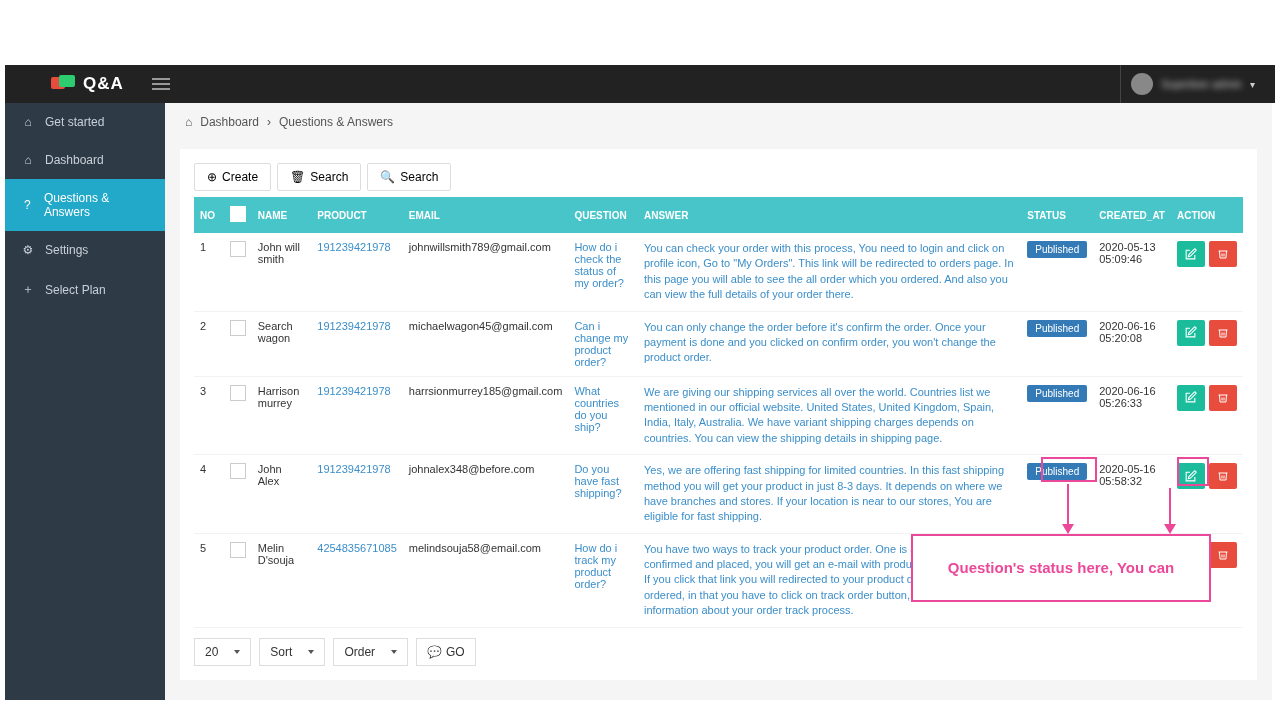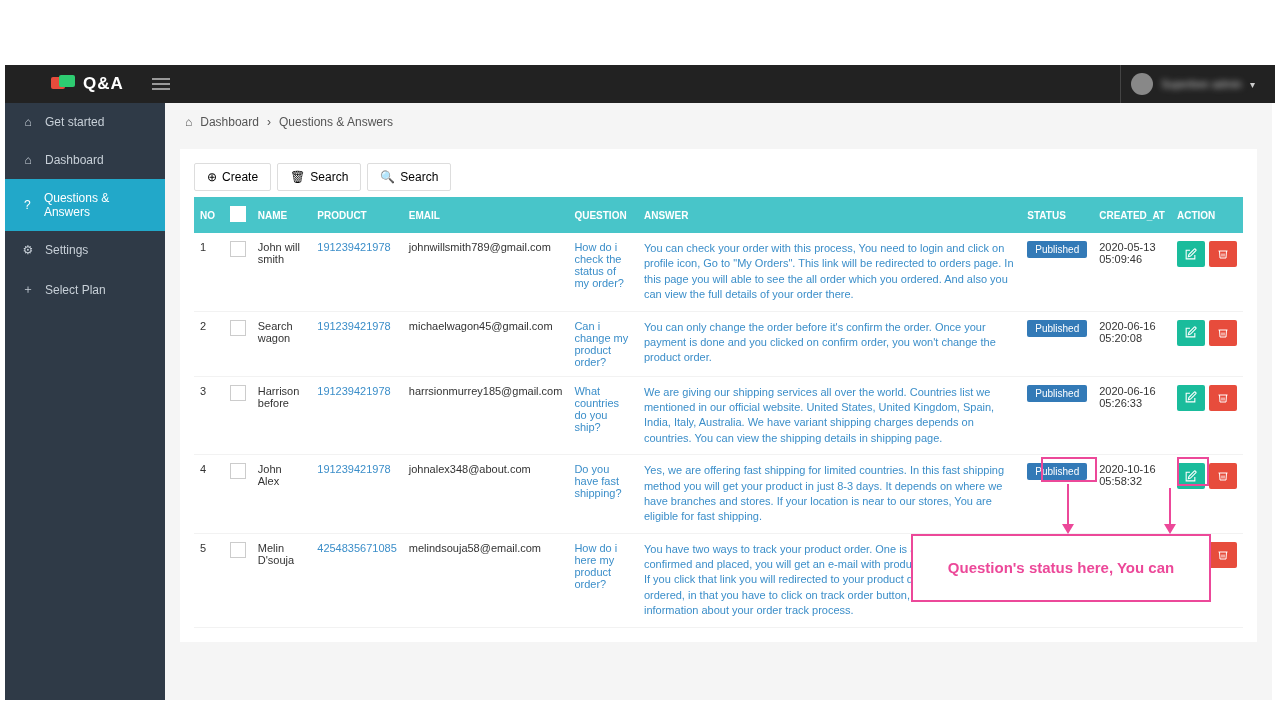--- a/index.html
+++ b/index.html
@@ -187,21 +187,21 @@
                       <path d="M19 6l-1 14H6L5 6"></path>
                       <path d="M10 11v6M14 11v6"></path>
                     </svg>
                   </span>
                 </div>
               </td>
             </tr>
             <tr>
               <td>3</td>
               <td><span class="chk"></span></td>
-              <td>Harrison before</td>
+              <td>Harrison murrey</td>
               <td><span class="link">191239421978</span></td>
               <td>harrsionmurrey185@gmail.com</td>
               <td class="qcol">What countries do you ship?</td>
               <td class="acol">We are giving our shipping services all over the world. Countries list we mentioned in our official website. United States, United Kingdom, Spain, India, Italy, Australia. We have variant shipping charges depends on countries. You can view the shipping details in shipping page.</td>
               <td><span class="badge pub">Published</span></td>
               <td>2020-06-16 05:26:33</td>
               <td>
                 <div class="actions">
                   <span class="ibtn edit">
                     <svg width="13" height="13" viewBox="0 0 24 24" fill="none" stroke="#fff" stroke-width="2">
@@ -217,25 +217,25 @@
                     </svg>
                   </span>
                 </div>
               </td>
             </tr>
             <tr>
               <td>4</td>
               <td><span class="chk"></span></td>
               <td>John Alex</td>
               <td><span class="link">191239421978</span></td>
-              <td>johnalex348@about.com</td>
+              <td>johnalex348@before.com</td>
               <td class="qcol">Do you have fast shipping?</td>
               <td class="acol">Yes, we are offering fast shipping for limited countries. In this fast shipping method you will get your product in just 8-3 days. It depends on where we have branches and stores. If your location is near to our stores, You are eligible for fast shipping.</td>
               <td><span class="badge pub">Published</span></td>
-              <td>2020-10-16 05:58:32</td>
+              <td>2020-05-16 05:58:32</td>
               <td>
                 <div class="actions">
                   <span class="ibtn edit">
                     <svg width="13" height="13" viewBox="0 0 24 24" fill="none" stroke="#fff" stroke-width="2">
                       <path d="M11 4H4v16h16v-7"></path>
                       <path d="M18.5 2.5a2 2 0 0 1 3 3L12 15l-4 1 1-4 9.5-9.5z"></path>
                     </svg>
                   </span>
                   <span class="ibtn del">
                     <svg width="12" height="12" viewBox="0 0 24 24" fill="none" stroke="#fff" stroke-width="2">
@@ -246,21 +246,21 @@
                   </span>
                 </div>
               </td>
             </tr>
             <tr>
               <td>5</td>
               <td><span class="chk"></span></td>
               <td>Melin D'souja</td>
               <td><span class="link">4254835671085</span></td>
               <td>melindsouja58@email.com</td>
-              <td class="qcol">How do i here my product order?</td>
+              <td class="qcol">How do i track my product order?</td>
               <td class="acol">You have two ways to track your product order. One is after your order confirmed and placed, you will get an e-mail with product link from our store. If you click that link you will redirected to your product details, which is you ordered, in that you have to click on track order button, you can get information about your order track process.</td>
               <td><span class="badge pen">Pending</span></td>
               <td>2020-06-16 06:12:38</td>
               <td>
                 <div class="actions">
                   <span class="ibtn edit">
                     <svg width="13" height="13" viewBox="0 0 24 24" fill="none" stroke="#fff" stroke-width="2">
                       <path d="M11 4H4v16h16v-7"></path>
                       <path d="M18.5 2.5a2 2 0 0 1 3 3L12 15l-4 1 1-4 9.5-9.5z"></path>
                     </svg>
@@ -271,20 +271,38 @@
                       <path d="M19 6l-1 14H6L5 6"></path>
                       <path d="M10 11v6M14 11v6"></path>
                     </svg>
                   </span>
                 </div>
               </td>
             </tr>
           </tbody>
       </table>
 
+      <div class="pager">
+        <div class="sel">
+            <span>20</span>
+            <span class="caret"></span>
+          </div>
+        <div class="sel">
+            <span>Sort</span>
+            <span class="caret"></span>
+          </div>
+        <div class="sel">
+            <span>Order</span>
+            <span class="caret"></span>
+          </div>
+        <div class="gobtn">
+            <span>💬</span>
+            <span>GO</span>
+          </div>
+      </div>
     </div>
   </div>
 
   <div class="hilite" style="top:457px; left:1041px; width:56px; height:25px;"></div>
   <div class="hilite" style="top:457px; left:1177px; width:32px; height:29px;"></div>
   <svg class="arrow" style="top:484px; left:1058px;" width="20" height="50">
       <line x1="10" y1="0" x2="10" y2="42" stroke="#ec4899" stroke-width="2"></line>
       <polygon points="4,40 16,40 10,50" fill="#ec4899"></polygon>
     </svg>
   <svg class="arrow" style="top:488px; left:1160px;" width="20" height="46">

